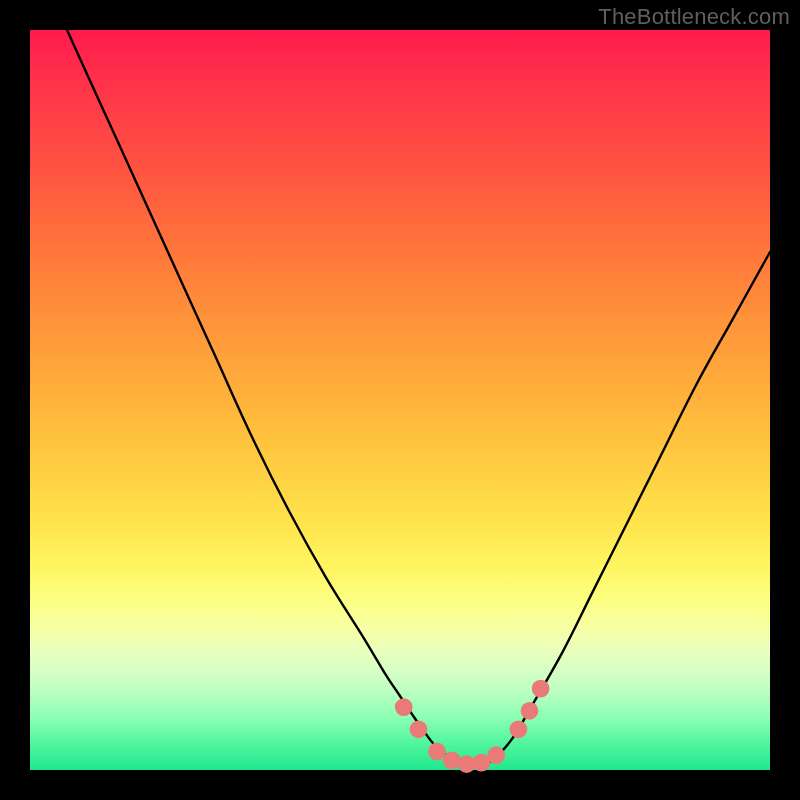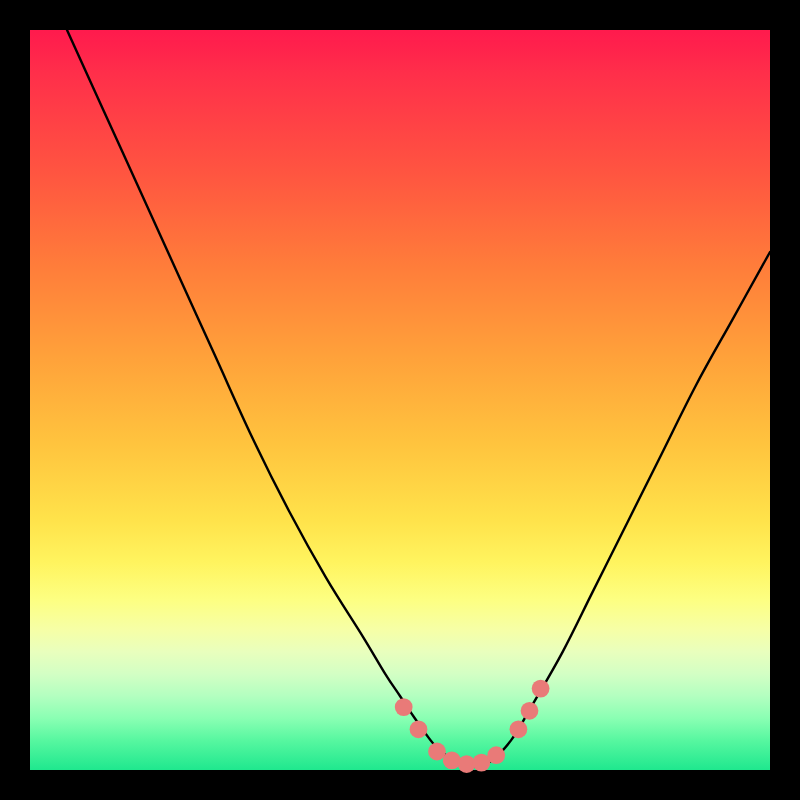--- a/index.html
+++ b/index.html
@@ -78,13 +78,14 @@
           <circle cx="436.59999999999997" cy="734.08" r="8.88" fill="#e97a78" stroke="#d86763" stroke-width="0"></circle>
           <circle cx="451.4" cy="732.6" r="8.88" fill="#e97a78" stroke="#d86763" stroke-width="0"></circle>
           <circle cx="466.2" cy="725.2" r="8.88" fill="#e97a78" stroke="#d86763" stroke-width="0"></circle>
           <circle cx="488.40000000000003" cy="699.3" r="8.88" fill="#e97a78" stroke="#d86763" stroke-width="0"></circle>
           <circle cx="499.50000000000006" cy="680.8" r="8.88" fill="#e97a78" stroke="#d86763" stroke-width="0"></circle>
           <circle cx="510.59999999999997" cy="658.6" r="8.88" fill="#e97a78" stroke="#d86763" stroke-width="0"></circle>
         </g>
     </svg>
   </div>
 
+  <div class="watermark">TheBottleneck.com</div>
 </div>
 
 </body></html>

